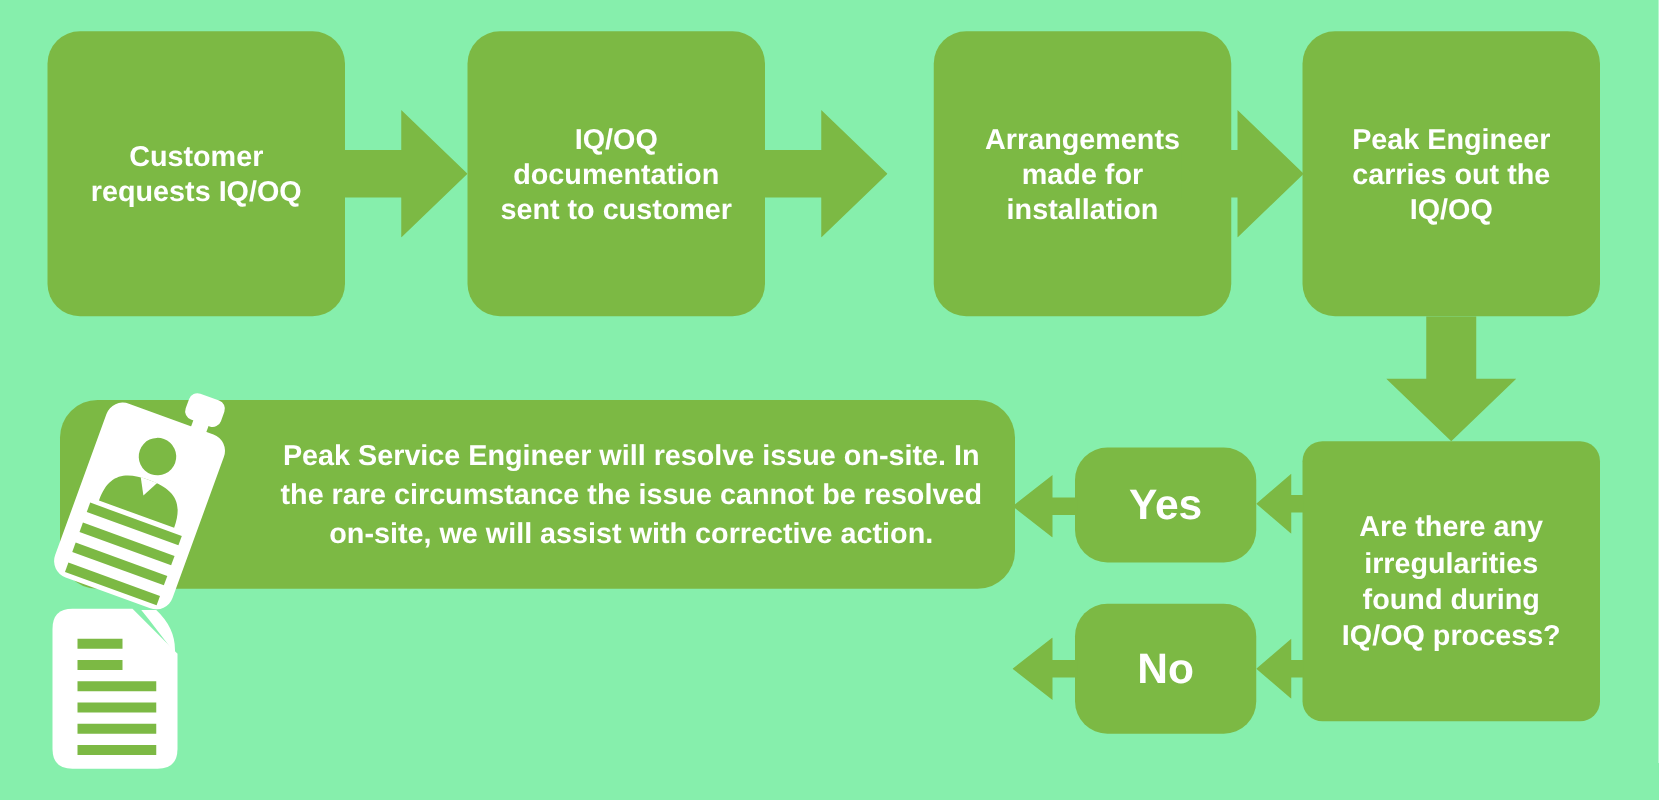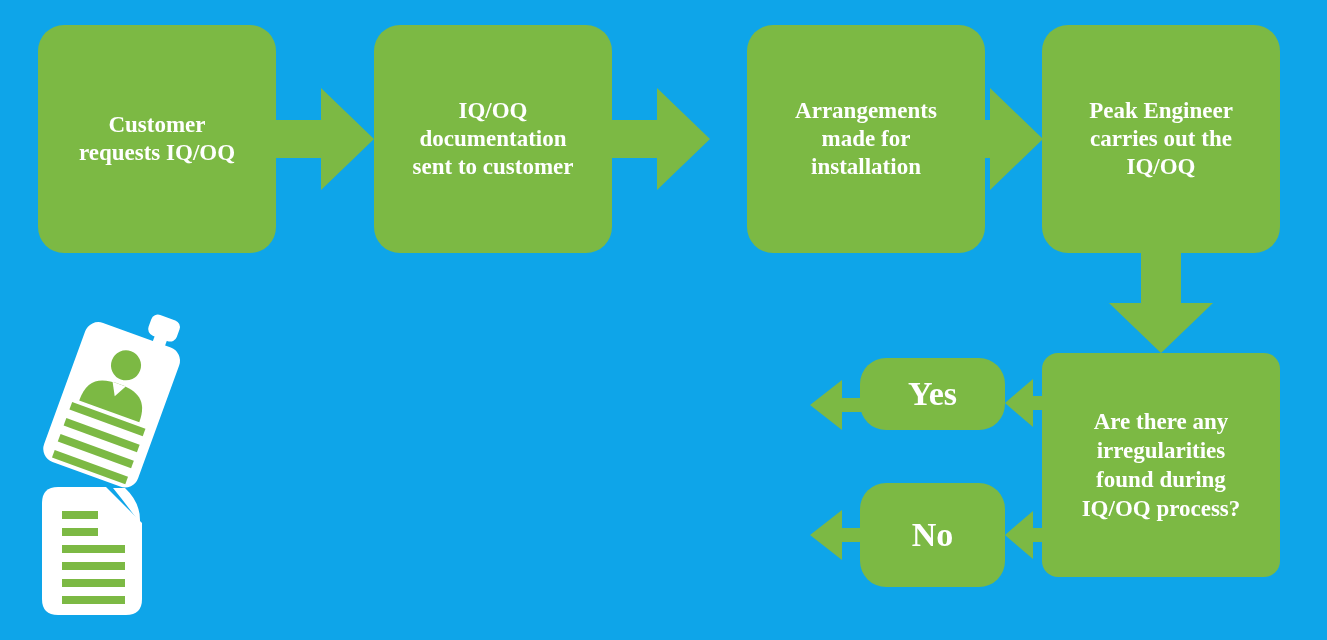--- a/index.html
+++ b/index.html
@@ -1,34 +1,34 @@
 <!DOCTYPE html>
 <html style="--green: #7cb944; --white: #ffffff;"><head>
 <meta charset="utf-8">
 <style>
   :root { --green:#7cb944; --white:#ffffff; }
   html,body { margin:0; padding:0; background:#fff; }
   #canvas {
     position:relative; width:1327px; height:640px; overflow:hidden;
-    font-family:Liberation Serif, serif; background:#0ea5e9;
+    font-family:Liberation Sans, sans-serif; background:#86efac;
   }
   .box {
     position:absolute; background:var(--green); color:var(--white);
     display:flex; align-items:center; justify-content:center;
     text-align:center; font-weight:bold; white-space:pre-line;
     box-sizing:border-box;
   }
   .step { top:25px; width:238px; height:228px; border-radius:26px; font-size:23px; line-height:28px; }
   #step-1 { left:38px; }
   #step-2 { left:374px; }
   #step-3 { left:747px; }
   #step-4 { left:1042px; }
   #decision { left:1042px; top:353px; width:238px; height:224px; border-radius:16px; font-size:23px; line-height:29px; }
   .answer { left:860px; width:145px; border-radius:26px; font-size:34px; }
-  #answer-yes { top:358px; height:72px; }
+  #answer-yes { top:358px; height:92px; }
   #answer-no  { top:483px; height:104px; }
   .wide { left:48px; width:764px; border-radius:30px; font-size:23px; line-height:31px; padding-left:150px; }
   #outcome-yes { top:320px; height:151px; }
   #outcome-no  { top:489px; height:125px; }
   .arrow { position:absolute; display:block; }
   .arrow polygon { fill:var(--green); }
   .icon  { position:absolute; overflow:visible; }
   .icon .fill-bg { fill:var(--green); }
   .icon .fill-card { fill:var(--white); }
 </style>
@@ -78,20 +78,23 @@
   <div class="box answer" id="answer-yes">Yes</div>
   <div class="box answer" id="answer-no">No</div>
 
   <svg class="arrow" style="left:810px; top:380px;" width="52" height="50" viewBox="0 0 52 50" preserveAspectRatio="none">
     <polygon points="0,25 32,0 32,18 52,18 52,32 32,32 32,50"></polygon>
   </svg>
   <svg class="arrow" style="left:810px; top:510px;" width="52" height="50" viewBox="0 0 52 50" preserveAspectRatio="none">
     <polygon points="0,25 32,0 32,18 52,18 52,32 32,32 32,50"></polygon>
   </svg>
 
+  <div class="box wide" id="outcome-yes">Peak Service Engineer will resolve issue on-site. In
+the rare circumstance the issue cannot be resolved
+on-site, we will assist with corrective action.</div>
 
   <svg class="icon" style="left:28px; top:296px;" width="170" height="200" viewBox="0 0 170 200">
     <g transform="rotate(20 85 105)">
       <rect class="fill-card" x="93" y="8" width="30" height="22" rx="7"></rect>
       <rect class="fill-card" x="102" y="26" width="13" height="16"></rect>
       <rect class="fill-card" x="35" y="35" width="100" height="148" rx="14"></rect>
       <circle class="fill-bg" cx="85" cy="67" r="15"></circle>
       <path class="fill-bg" d="M53,116 C53,93 65,87 85,87 C105,87 117,93 117,116 Z"></path>
       <path class="fill-card" d="M78,87 L85,100 L92,87 Z"></path>
       <rect class="fill-bg" x="47" y="120" width="78" height="8"></rect>

